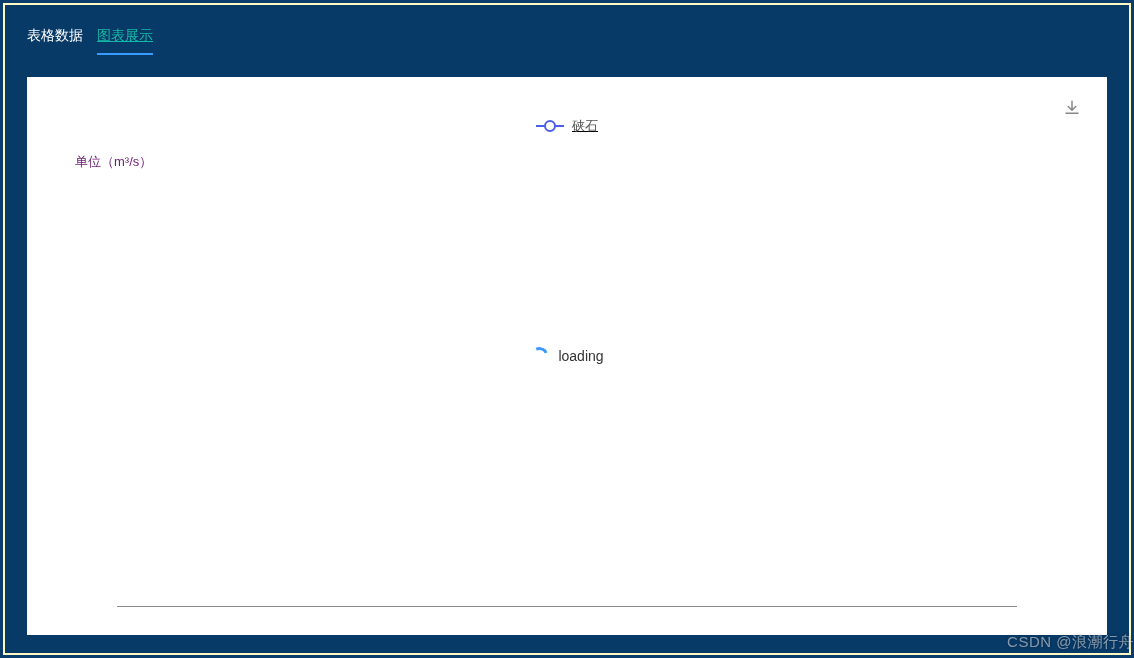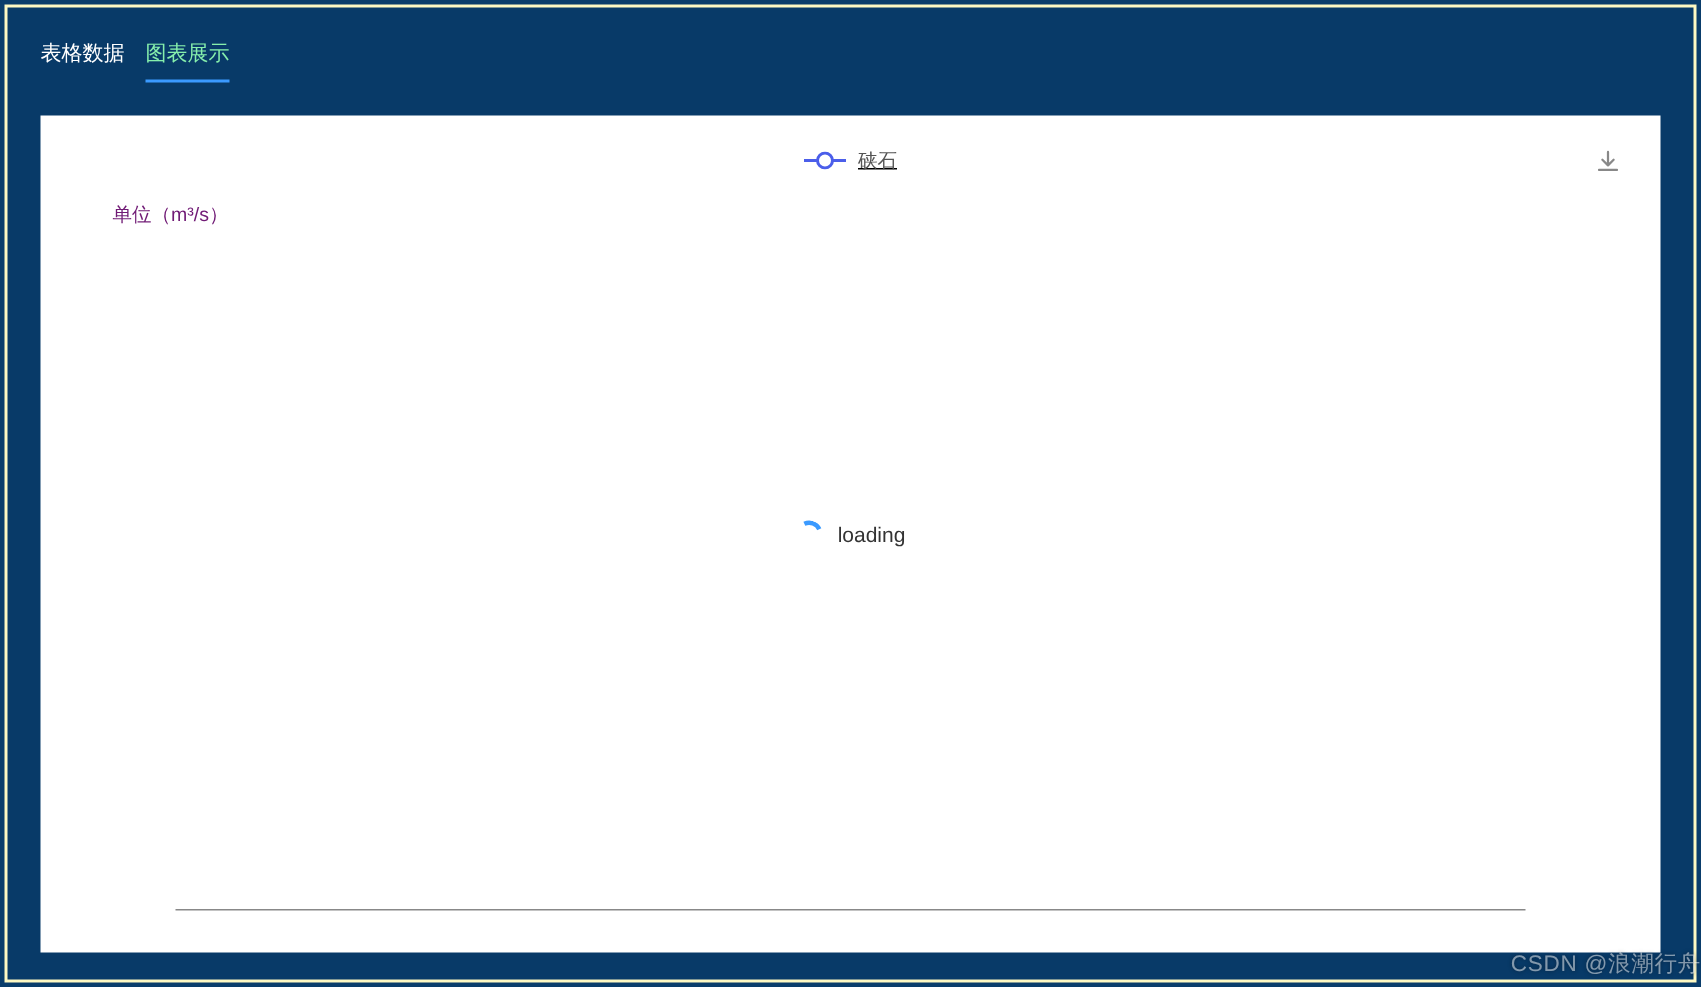--- a/index.html
+++ b/index.html
@@ -31,36 +31,37 @@
       margin-bottom: 22px;
     }
     .tab {
       font-size: 14px;
       color: #ffffff;
       padding: 4px 0 8px 0;
       cursor: pointer;
       border-bottom: 2px solid transparent;
     }
     .tab.active {
-      color: #86efac;
+      color: #14b8a6;
       border-bottom: 2px solid #3b9aff;
+      text-decoration: underline;
     }
     .panel {
       background: #ffffff;
       width: 100%;
       height: 558px;
       position: relative;
       padding: 20px 28px 10px 28px;
     }
     .legend {
       display: flex;
       justify-content: center;
       align-items: center;
       gap: 8px;
-      margin-top: 1px;
+      margin-top: 20px;
       text-decoration: underline;
     }
     .legend-marker {
       display: inline-flex;
       align-items: center;
     }
     .legend-label {
       font-size: 13px;
       color: #555;
     }

